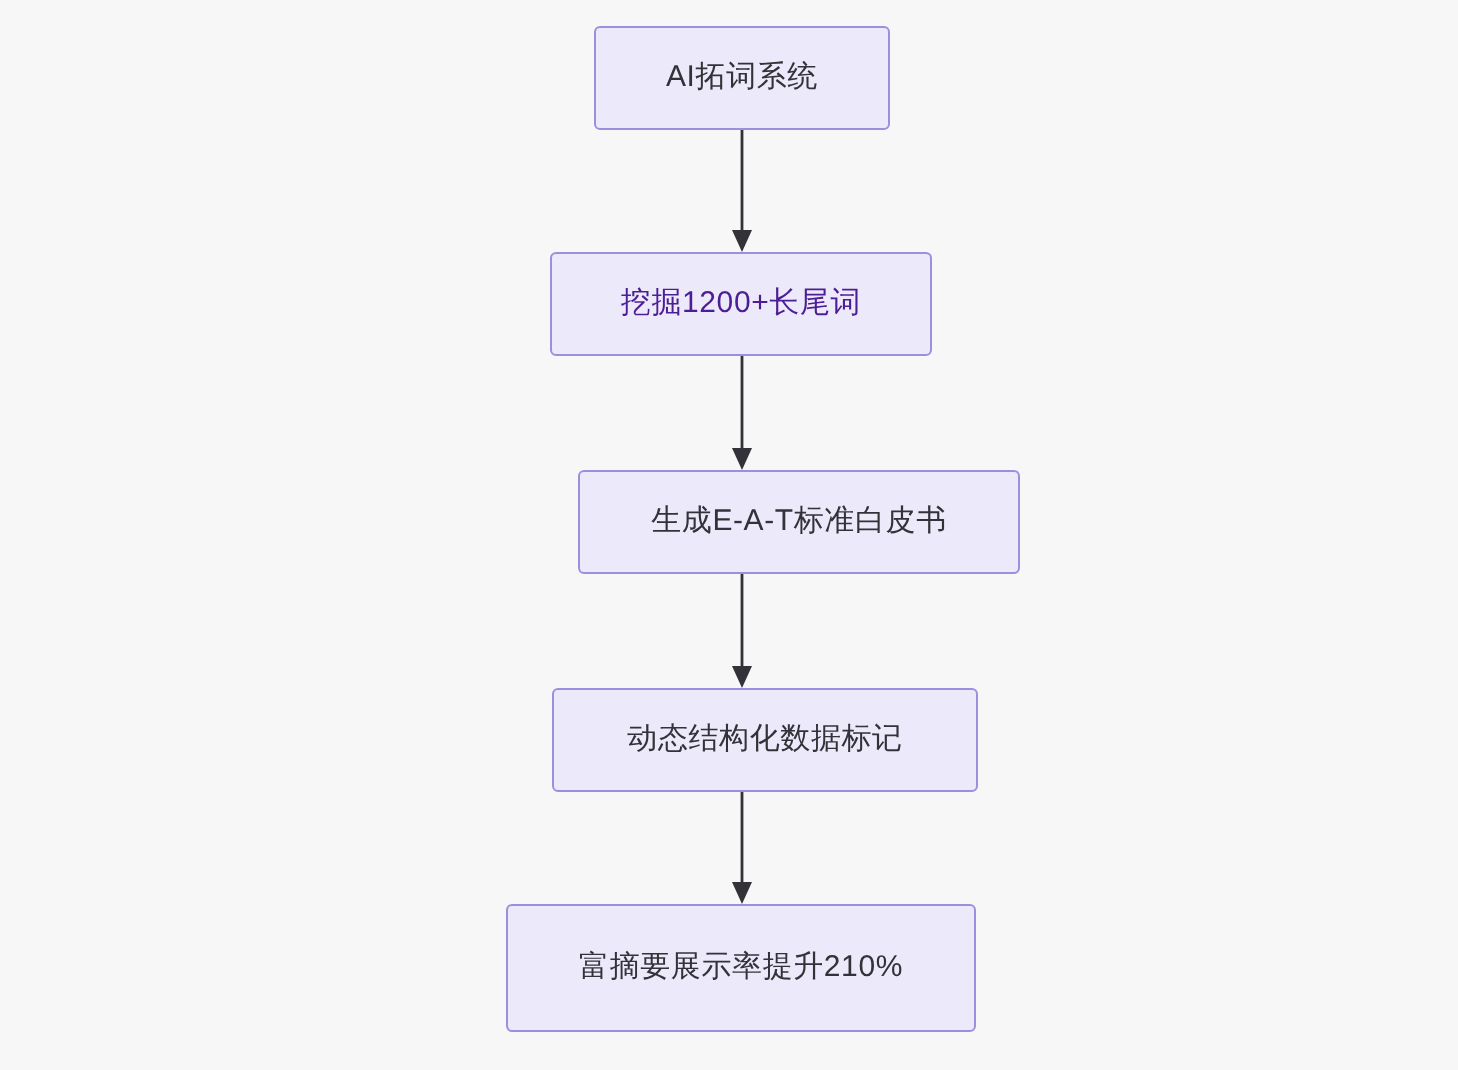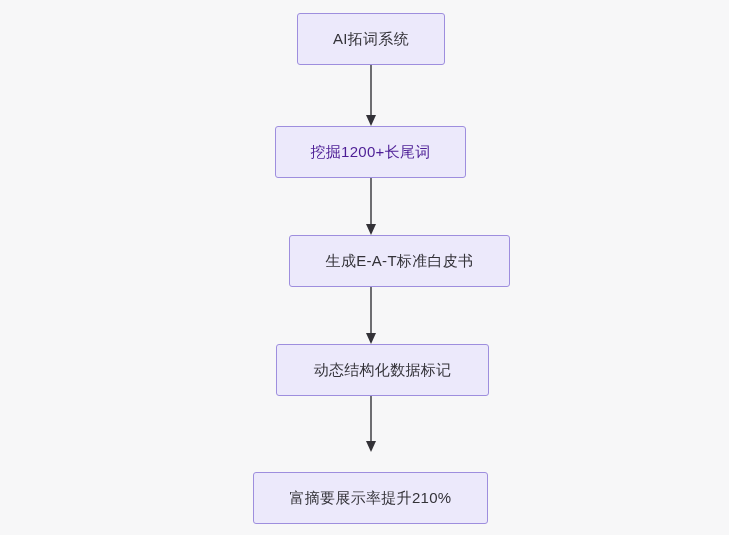--- a/index.html
+++ b/index.html
@@ -79,17 +79,17 @@
   </div>
   <div class="node" id="node-n2" style="left: 275px; top: 126px; width: 191px; height: 52px; background: rgb(236, 233, 251); border-color: rgb(158, 142, 222); color: #4c1d95;">
     <span>挖掘1200+长尾词</span>
   </div>
   <div class="node" id="node-n3" style="left: 260px; top: 235px; width: 221px; height: 52px; background: rgb(236, 233, 251); border-color: rgb(158, 142, 222); color: rgb(51, 50, 56); margin-left: 29px;">
     <span>生成E-A-T标准白皮书</span>
   </div>
   <div class="node" id="node-n4" style="left: 264px; top: 344px; width: 213px; height: 52px; background: rgb(236, 233, 251); border-color: rgb(158, 142, 222); color: rgb(51, 50, 56); margin-left: 12px;">
     <span>动态结构化数据标记</span>
   </div>
-  <div class="node" id="node-n5" style="left: 253px; top: 472px; width: 235px; height: 52px; background: rgb(236, 233, 251); border-color: rgb(158, 142, 222); color: rgb(51, 50, 56);">
+  <div class="node" id="node-n5" style="left: 253px; top: 452px; width: 235px; height: 64px; background: rgb(236, 233, 251); border-color: rgb(158, 142, 222); color: rgb(51, 50, 56);">
     <span>富摘要展示率提升210%</span>
   </div>
 
 </div>
 
 </body></html>

